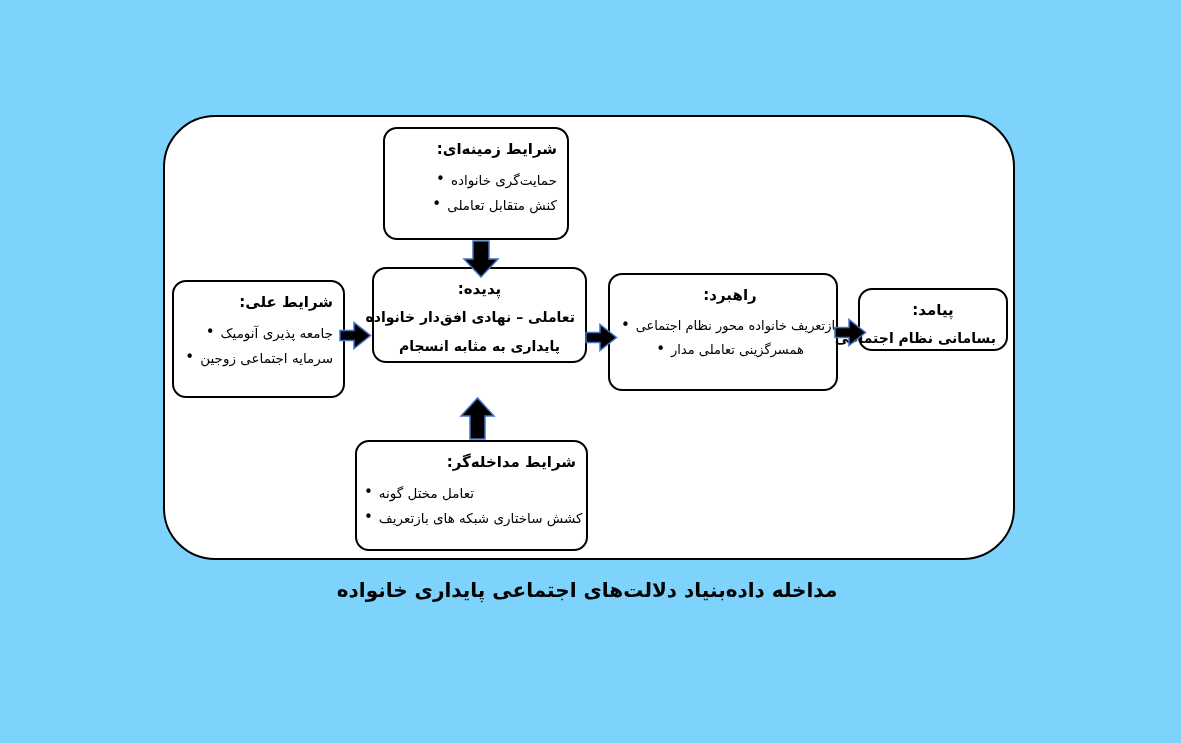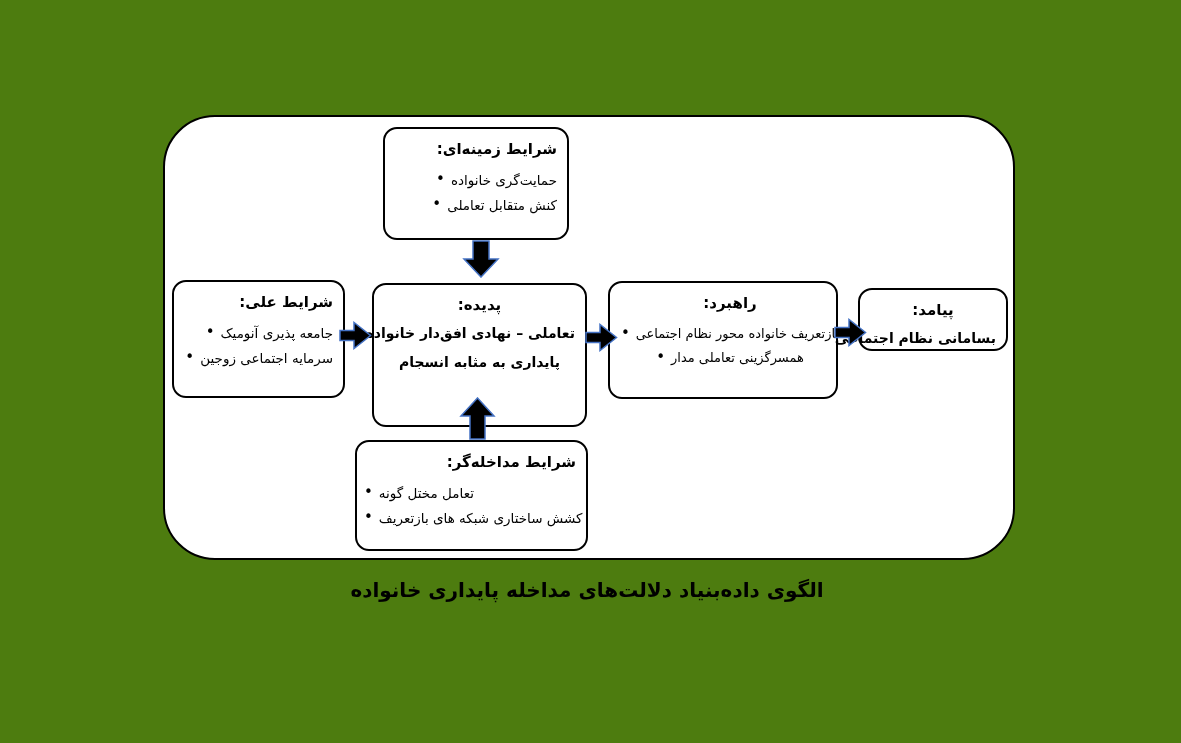--- a/index.html
+++ b/index.html
@@ -1,28 +1,28 @@
 <!DOCTYPE html>
 <html lang="fa"><head>
 <meta charset="utf-8">
 <style>
   html,body{margin:0;padding:0;background:#ffffff;}
   body{width:1181px;height:743px;overflow:hidden;
        font-family:"DejaVu Sans",sans-serif;color:#000;}
-  .canvas{position:relative;width:1181px;height:743px;background:#4d7c0f;}
+  .canvas{position:relative;width:1181px;height:743px;background:#7dd3fc;}
 
   .outer{position:absolute;left:163px;top:115px;width:848px;height:441px;
          border:2px solid #000;border-radius:52px;background:#fff;}
 
   .box{position:absolute;background:#fff;border:2px solid #000;border-radius:14px;
        box-sizing:border-box;padding:8px 10px;white-space:nowrap;}
   .box-ctx{left:383px;top:127px;width:186px;height:113px;}
   .box-causal{left:172px;top:280px;width:173px;height:118px;}
-  .box-phen{left:372px;top:283px;width:215px;height:144px;}
-  .box-strat{left:608px;top:281px;width:230px;height:118px;padding-left:24px;}
+  .box-phen{left:372px;top:267px;width:215px;height:96px;}
+  .box-strat{left:608px;top:273px;width:230px;height:118px;padding-left:24px;}
   .box-cons{left:858px;top:288px;width:150px;height:63px;}
   .box-interv{left:355px;top:440px;width:233px;height:111px;padding-left:7px;}
 
   .title{font-weight:bold;font-size:15px;line-height:1.7;}
   .line{font-size:14px;line-height:2.1;font-weight:bold;}
   .bold .line{font-weight:bold;}
   .item{display:flex;align-items:center;gap:6px;margin-top:9px;font-size:13.5px;}
   .box-strat .item{font-size:13px;}
   .bullet{font-size:15px;line-height:1;}
   .txt{display:inline-block;}
@@ -116,15 +116,15 @@
   <svg class="arrow block-arrow arr-r1" viewBox="0 0 33 29">
     <polygon points="1,9.5 15,9.5 15,1.5 31.5,14.5 15,27.5 15,19.5 1,19.5" fill="#000000" stroke="#4472C4" stroke-width="1.5"></polygon>
   </svg>
   <svg class="arrow block-arrow arr-r2" viewBox="0 0 33 29">
     <polygon points="1,9.5 15,9.5 15,1.5 31.5,14.5 15,27.5 15,19.5 1,19.5" fill="#000000" stroke="#4472C4" stroke-width="1.5"></polygon>
   </svg>
   <svg class="arrow block-arrow arr-r3" viewBox="0 0 33 29">
     <polygon points="1,9.5 15,9.5 15,1.5 31.5,14.5 15,27.5 15,19.5 1,19.5" fill="#000000" stroke="#4472C4" stroke-width="1.5"></polygon>
   </svg>
 
-  <div class="caption" dir="rtl">الگوی داده‌بنیاد دلالت‌های مداخله پایداری خانواده</div>
+  <div class="caption" dir="rtl">مداخله داده‌بنیاد دلالت‌های اجتماعی پایداری خانواده</div>
 
 </div>
 
 </body></html>

